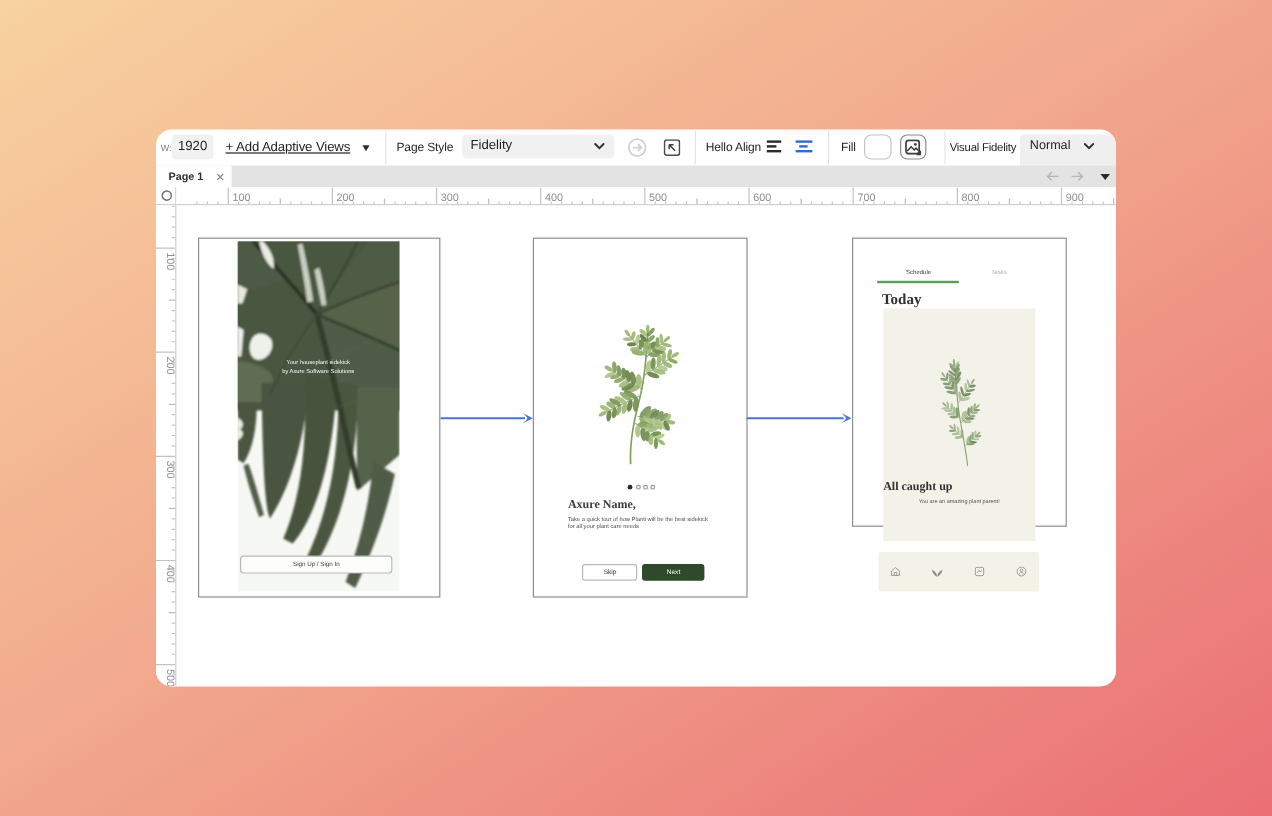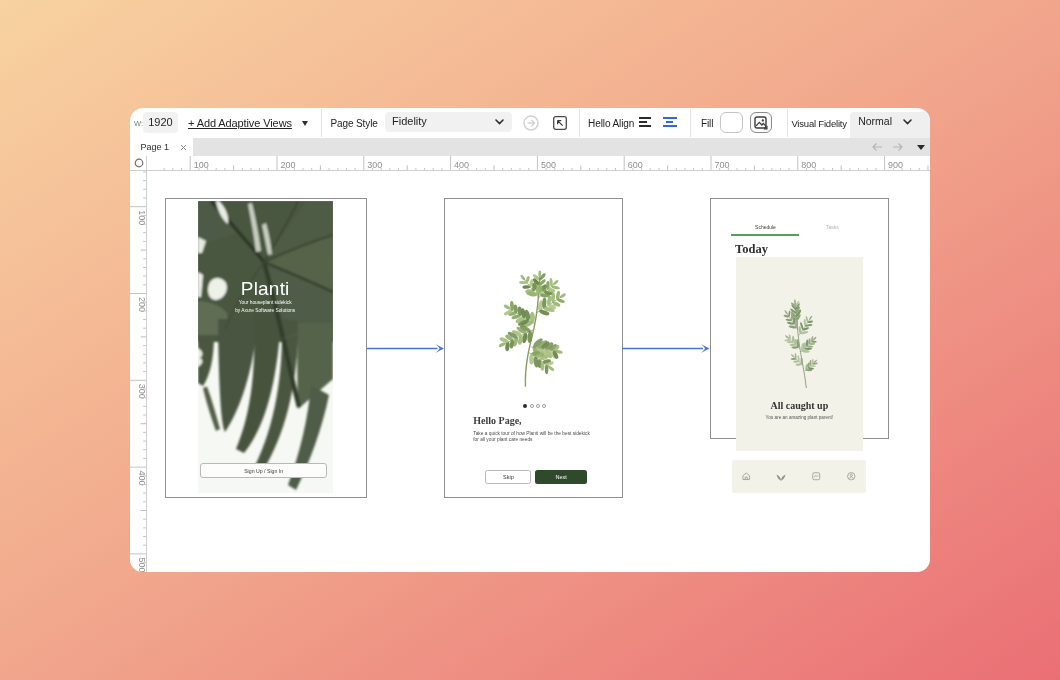--- a/index.html
+++ b/index.html
@@ -75,21 +75,21 @@
      <span style="position:absolute;left:8px;top:3.5px;font-size:10.5px;color:#1f1f1f;">Normal</span>
      <span style="position:absolute;left:53px;top:7.5px;line-height:0;display:block;">
         <svg width="9" height="6" viewBox="0 0 9 6">
           <path d="M1 1 L4.5 4.5 L8 1" stroke="#2f2f2f" stroke-width="1.6" fill="none" stroke-linecap="round"></path>
         </svg>
       </span>
   </div>
 
   <div class="tabbar">
     <div style="position:absolute;left:0;top:0;width:62.2px;height:17.5px;background:#fff;">
-      <span style="position:absolute;left:10px;top:3.5px;font-size:9px;font-weight:normal;color:#2e2e2e;">Page 1</span>
+      <span style="position:absolute;left:10px;top:3.5px;font-size:9px;font-weight:bold;color:#2e2e2e;">Page 1</span>
       <svg style="position:absolute;left:49.5px;top:5.5px;" width="7" height="7" viewBox="0 0 7 7">
           <path d="M1 1 L6 6 M6 1 L1 6" stroke="#8a8a8a" stroke-width="1"></path>
         </svg>
     </div>
     <svg style="position:absolute;right:47px;top:4px;" width="12" height="10" viewBox="0 0 12 10">
         <path d="M11 5 H2 M5.5 1.5 L2 5 L5.5 8.5" stroke="#b5b5b5" stroke-width="1.2" fill="none"></path>
       </svg>
     <svg style="position:absolute;right:26px;top:4px;" width="12" height="10" viewBox="0 0 12 10">
         <path d="M1 5 H10 M6.5 1.5 L10 5 L6.5 8.5" stroke="#b5b5b5" stroke-width="1.2" fill="none"></path>
       </svg>
@@ -292,21 +292,20 @@
 <path d="M84 138 L120 126" stroke="#5a6850" stroke-width="1.1" fill="none" opacity="0.55"></path>
 <path d="M21 0 C28 7 31 15 30 23 C24 19 19 8 18 0 Z" fill="#e8ece3"></path>
 <path d="M50 3 L54 2 C58 19 61 35 63 50 L58 51 C56 35 53 19 50 3 Z" fill="#dde3d7" opacity="0.85"></path>
 <path d="M64 24 L68 22 C71 33 73 44 74 53 L70 54 C68 44 66 34 64 24 Z" fill="#dde3d7" opacity="0.85"></path>
 <path d="M0 36 L8 40 L4 52 L0 52 Z" fill="#e6eade"></path>
 <path d="M12 81 C16 75 24 76 28 82 C31 89 26 98 18 99 C10 99 8 88 12 81 Z" fill="#eef1ea"></path>
 <path d="M0 71 L5 74 L3 96 L0 96 Z" fill="#eef1ea"></path>
 <path d="M0 147 C5 150 6 154 2 157 C6 159 5 163 0 166 Z" fill="#e9ede2"></path>
 </g>
 </svg>
-      <div style="position:absolute;left:0;top:77px;width:135px;text-align:center;color:#fff;font-size:19px;letter-spacing:0.2px;">Planti</div>
       <div style="position:absolute;left:0;top:98px;width:135px;text-align:center;color:#fff;font-size:4.8px;line-height:7.5px;">Your houseplant sidekick<br>by Axure Software Solutions</div>
       <div style="position:absolute;left:2.6px;top:262px;width:126.7px;height:14.4px;background:#fdfdfb;border:0.7px solid #b9b9b9;border-radius:3px;line-height:14px;text-align:center;font-size:5.2px;color:#3a3a3a;">Sign Up / Sign In</div>
     </div>
   </div>
   <div class="frame" style="left:314px;top:90px;width:178.6px;height:299.5px;">
     <div style="position:absolute;left:52.5px;top:71px;transform:scale(0.95);transform-origin:0 0;">
         <svg width="80" height="125" viewBox="0 0 80 125" style="opacity:0.92">
           <path d="M30 124 C 29 102 34 82 39 62 C 43 44 44 28 45 10" stroke="#7f9655" stroke-width="1.5" fill="none"></path>
           <path d="M44.0 26.0 L45.0 6.0" stroke="#7a8f57" stroke-width="1.0" fill="none" opacity="0.8"></path>
           <ellipse cx="40.6" cy="19.0" rx="5.4" ry="2.1" transform="rotate(-134 40.6 19.0)" fill="#5f7c3c" opacity="0.88"></ellipse>
@@ -403,21 +402,21 @@
           <ellipse cx="52.2" cy="105.8" rx="4.9" ry="1.8" transform="rotate(89 52.2 105.8)" fill="#5f7c3c" opacity="0.87"></ellipse>
           <ellipse cx="57.1" cy="104.8" rx="3.6" ry="1.6" transform="rotate(36 57.1 104.8)" fill="#8fae62" opacity="0.90"></ellipse>
         </svg>
       </div>
     <div style="position:absolute;left:78.5px;top:205.5px;display:flex;gap:2.4px;align-items:center;">
       <div style="width:4.6px;height:4.6px;border-radius:50%;background:#2c2c2c;"></div>
       <div style="width:3.8px;height:3.8px;border-radius:50%;border:0.8px solid #999;"></div>
       <div style="width:3.8px;height:3.8px;border-radius:50%;border:0.8px solid #999;"></div>
       <div style="width:3.8px;height:3.8px;border-radius:50%;border:0.8px solid #999;"></div>
     </div>
-    <div class="serif" style="position:absolute;left:28.9px;top:216.5px;font-size:10px;font-weight:bold;color:#3b3b3b;">Hello Page,</div>
+    <div class="serif" style="position:absolute;left:28.9px;top:216.5px;font-size:10px;font-weight:bold;color:#3b3b3b;">Axure Name,</div>
     <div style="position:absolute;left:28.9px;top:233.3px;font-size:4.8px;line-height:6.1px;color:#4a4a4a;">Take a quick tour of how Planti will be the best sidekick<br>for all your plant care needs</div>
     <div style="position:absolute;left:41.1px;top:272px;width:45.8px;height:14px;background:#fff;border:0.8px solid #b9b9b9;border-radius:2.5px;line-height:13px;text-align:center;font-size:5.5px;color:#333;">Skip</div>
     <div style="position:absolute;left:90.9px;top:272px;width:51.9px;height:14px;background:#2f4a2b;border-radius:2.5px;line-height:14px;text-align:center;font-size:5.5px;color:#fff;">Next</div>
   </div>
   <div class="frame" style="left:579.6px;top:90px;width:178.6px;height:241px;">
     <div style="position:absolute;left:22px;top:25.9px;width:67px;text-align:center;font-size:5px;color:#3a3a3a;">Schedule</div>
     <div style="position:absolute;left:89px;top:25.9px;width:67px;text-align:center;font-size:5px;color:#b0b0b0;">Tasks</div>
     <div style="position:absolute;left:21.5px;top:36.2px;width:67.9px;height:1.6px;background:#54a058;"></div>
     <div class="serif" style="position:absolute;left:25px;top:44px;font-size:12.5px;font-weight:bold;color:#2f2f2f;">Today</div>
     <div style="position:absolute;left:26px;top:59.2px;width:126.7px;height:193.6px;background:#f3f2e9;">
@@ -491,21 +490,21 @@
             <ellipse cx="29.8" cy="76.6" rx="3.5" ry="1.2" transform="rotate(-2 29.8 76.6)" fill="#82996c" opacity="0.90"></ellipse>
             <ellipse cx="29.3" cy="71.5" rx="3.2" ry="1.1" transform="rotate(-81 29.3 71.5)" fill="#82996c" opacity="0.85"></ellipse>
             <ellipse cx="31.9" cy="74.9" rx="3.3" ry="1.0" transform="rotate(7 31.9 74.9)" fill="#748f63" opacity="0.99"></ellipse>
             <ellipse cx="31.4" cy="69.1" rx="3.4" ry="1.0" transform="rotate(-87 31.4 69.1)" fill="#82996c" opacity="0.82"></ellipse>
             <ellipse cx="34.1" cy="72.4" rx="3.0" ry="0.9" transform="rotate(2 34.1 72.4)" fill="#a8bd94" opacity="0.83"></ellipse>
             <ellipse cx="33.8" cy="67.5" rx="2.8" ry="0.9" transform="rotate(-86 33.8 67.5)" fill="#a8bd94" opacity="0.89"></ellipse>
             <ellipse cx="36.3" cy="69.8" rx="2.8" ry="1.0" transform="rotate(-8 36.3 69.8)" fill="#82996c" opacity="0.86"></ellipse>
             <ellipse cx="36.5" cy="67.5" rx="2.3" ry="0.8" transform="rotate(-42 36.5 67.5)" fill="#93a97e" opacity="0.90"></ellipse>
           </svg>
         </div>
-      <div class="serif" style="position:absolute;left:0;top:143px;width:126.7px;text-align:center;font-size:10px;font-weight:bold;color:#333;">All caught up</div>
+      <div class="serif" style="position:absolute;left:0;top:143px;width:126.7px;font-size:10px;font-weight:bold;color:#333;">All caught up</div>
       <div style="position:absolute;left:0;top:157.5px;width:126.7px;text-align:center;font-size:4.6px;color:#555;">You are an amazing plant parent!</div>
     </div>
     <div style="position:absolute;left:22px;top:262px;width:134px;height:33px;background:#f3f2e9;border-radius:2px;">
       <span style="position:absolute;left:10.5px;top:12px;">
           <svg width="8.5" height="8.5" viewBox="0 0 9 9">
             <path d="M1 4 L4.5 1 L8 4 V8 H1 Z M3.4 8 V5.4 H5.6 V8" stroke="#97978d" stroke-width="0.85" fill="none" stroke-linejoin="round"></path>
           </svg>
         </span>
       <span style="position:absolute;left:44.5px;top:13.5px;line-height:0;">
           <svg width="10" height="7.5" viewBox="0 0 10 7.5">

